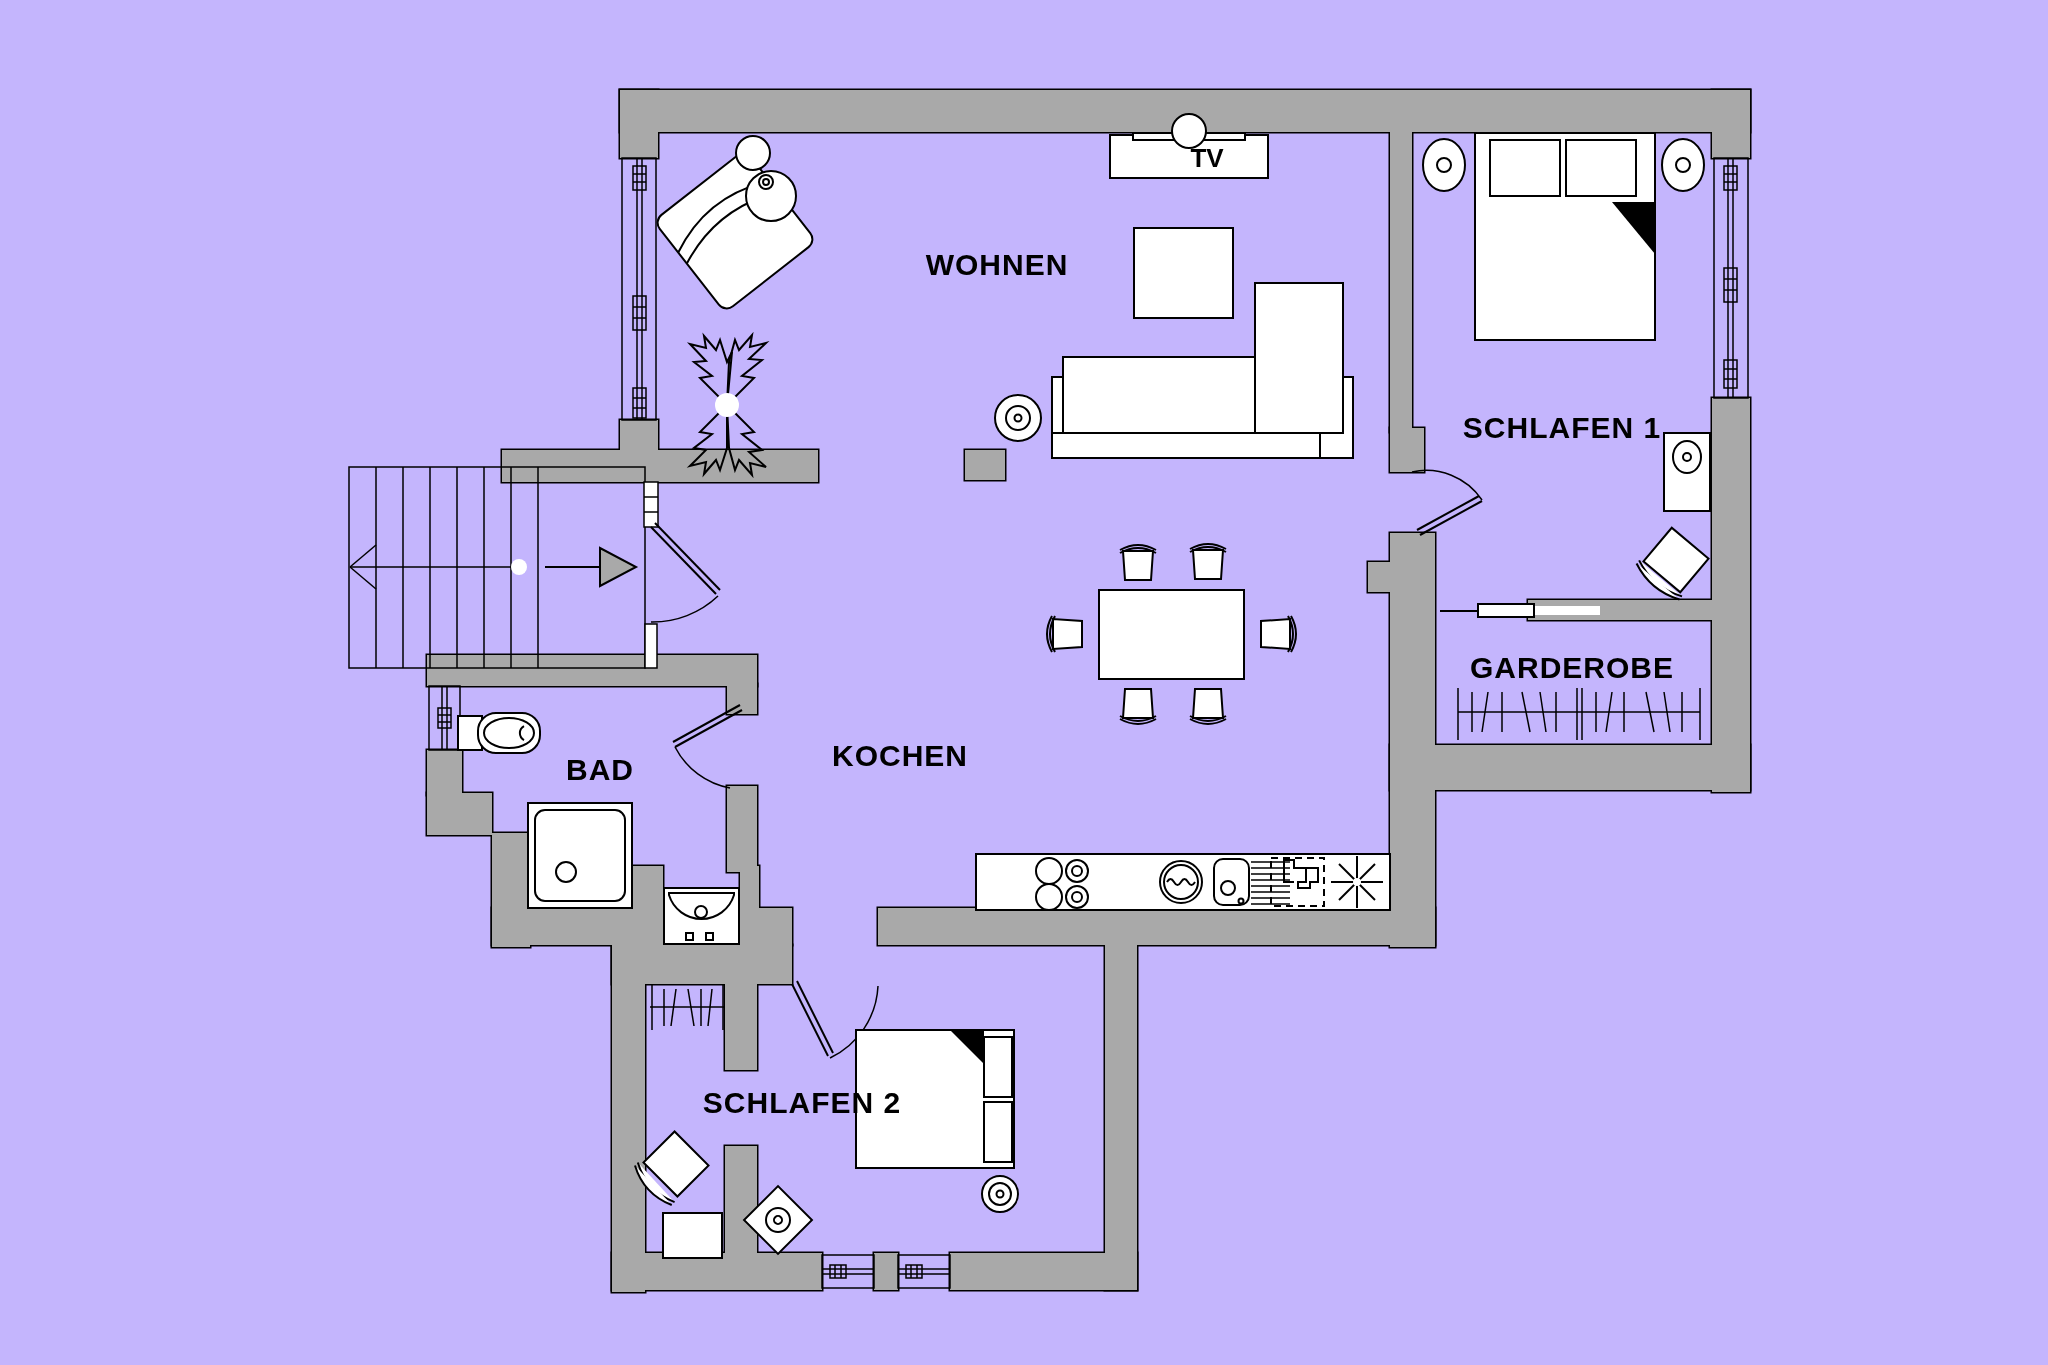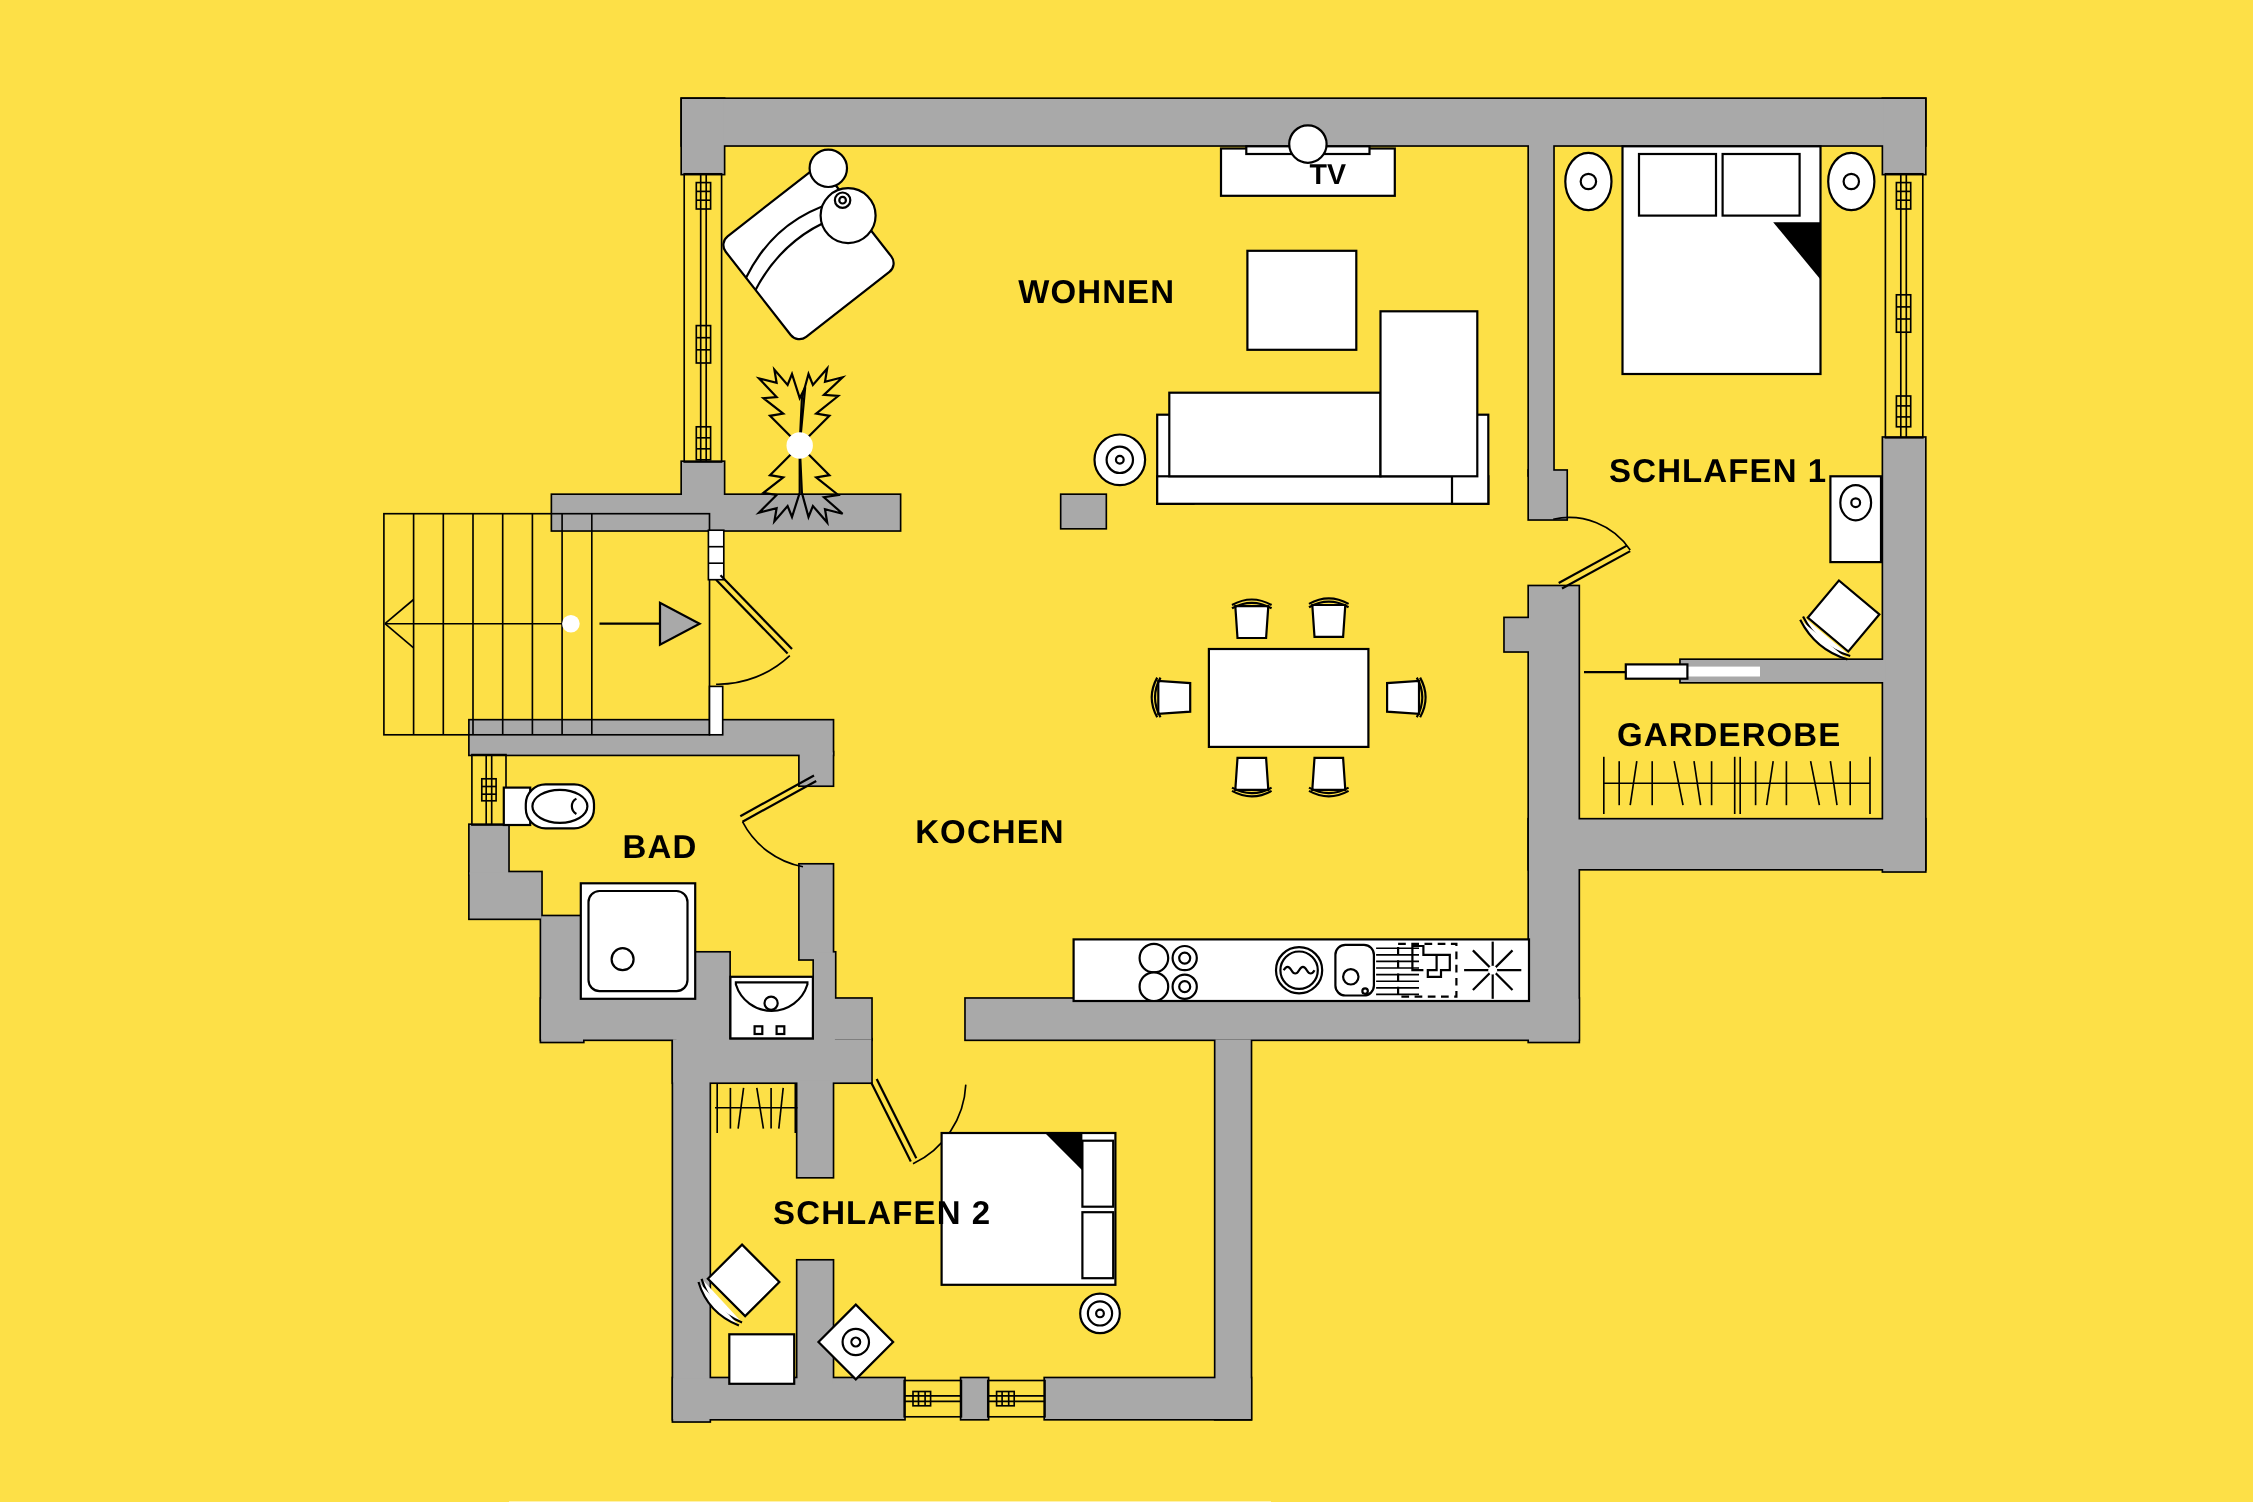--- a/index.html
+++ b/index.html
@@ -1,16 +1,16 @@
 <!DOCTYPE html>
 <html><head>
 <meta charset="utf-8">
 <style>
   html,body{margin:0;padding:0;background:#fff;}
-  .stage{width:2048px;height:1365px;position:relative;background:#fde047;}
+  .stage{width:2048px;height:1365px;position:relative;background:#c4b5fd;}
   svg{display:block;}
   text{font-family:"Liberation Sans",sans-serif;fill:#000;}
   .room-label{font-size:30px;font-weight:600;letter-spacing:1px;text-anchor:middle;}
   .tv-label{font-size:26px;font-weight:700;text-anchor:middle;}
   .wall-stroke path,.wall-stroke rect{fill:#a9a9a9;stroke:#000;stroke-width:3;}
   .wall-fill path,.wall-fill rect{fill:#a9a9a9;stroke:none;}
   .furn rect,.furn circle,.furn ellipse,.furn path{fill:#fff;stroke:#000;stroke-width:2;}
   .lines line,.lines path{stroke:#000;stroke-width:2;fill:none;}
   .thin line,.thin path,.thin rect{stroke:#000;stroke-width:1.5;fill:none;}
 </style>

